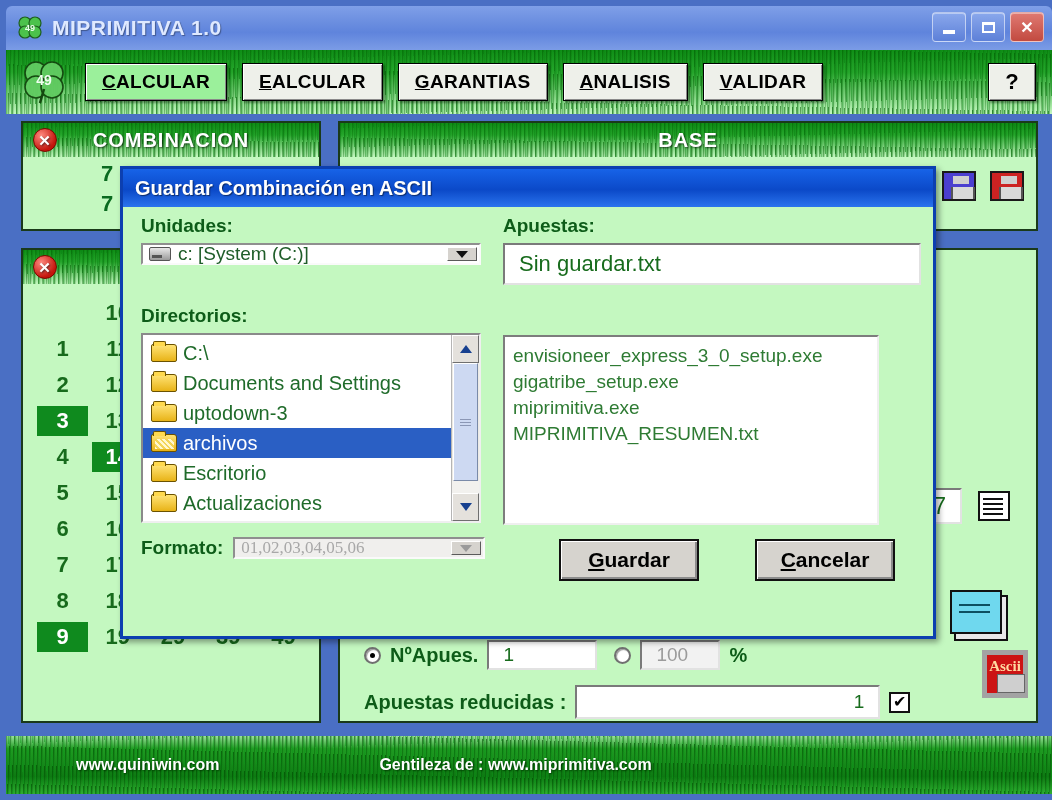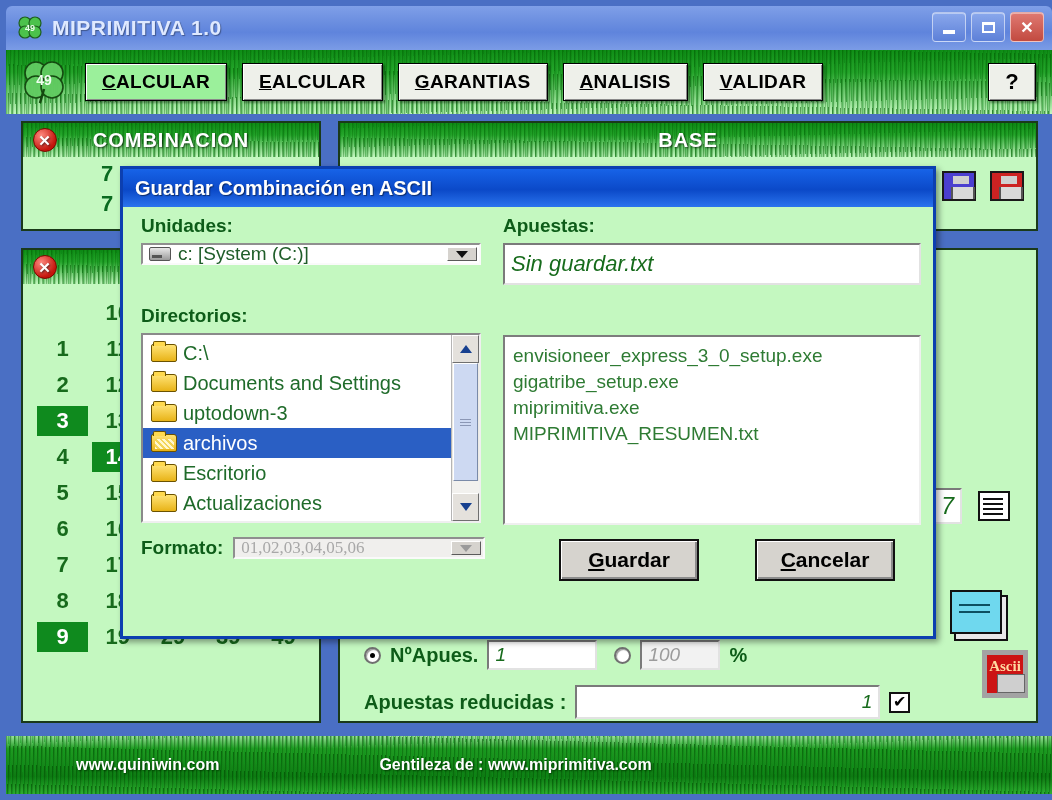--- a/index.html
+++ b/index.html
@@ -130,21 +130,21 @@
   
   .opt-row { position:absolute; display:flex; align-items:center; gap:9px; }
   .radio {
     width:17px;height:17px;border-radius:50%;background:#fff;
     border:2px solid #707070; position:relative; box-shadow: inset 1px 1px 1px #999;
   }
   .radio.on:after{content:'';position:absolute;left:4px;top:4px;width:5px;height:5px;border-radius:50%;background:#000;}
   .opt-label{font-size:20px;font-weight:bold;color:#0d5c18;}
   .txtbox{
     background:#fff;border:2px solid #7a7a7a;border-right-color:#e2e2e2;border-bottom-color:#e2e2e2;
-    height:30px;font-size:19px;color:#176b1c;display:flex;align-items:center;padding:0 6px;font-style:italic;
+    height:30px;font-size:19px;color:#176b1c;display:flex;align-items:center;padding:0 14px;
   }
   .txtbox.dim{color:#9b9b9b;background:#f2f2f2;}
   .txtbox.right{justify-content:flex-end;}
   .chk{
     width:21px;height:21px;background:#fff;border:2px solid #111;position:relative;
     display:flex;align-items:center;justify-content:center;font-size:16px;color:#000;line-height:1;
   }
 
   
   .footer {
@@ -473,21 +473,21 @@
               </div>
             <div class="sb-thumb"></div>
             <div class="sb-track"></div>
             <div class="sb-btn">
                 <div class="sb-dn"></div>
               </div>
           </div>
         </div>
       </div>
 
-      <div class="filebox" style="position:absolute;left:380px;top:128px;width:418px;height:190px;">
+      <div class="filebox" style="position:absolute;left:380px;top:128px;width:376px;height:190px;">
         <div id="filelist">
             <div class="fileitem">envisioneer_express_3_0_setup.exe</div>
             <div class="fileitem">gigatribe_setup.exe</div>
             <div class="fileitem">miprimitiva.exe</div>
             <div class="fileitem">MIPRIMITIVA_RESUMEN.txt</div>
           </div>
       </div>
 
       <div style="position:absolute;left:18px;top:330px;display:flex;align-items:center;gap:10px;">
         <span class="dlg-label">Formato:</span>

